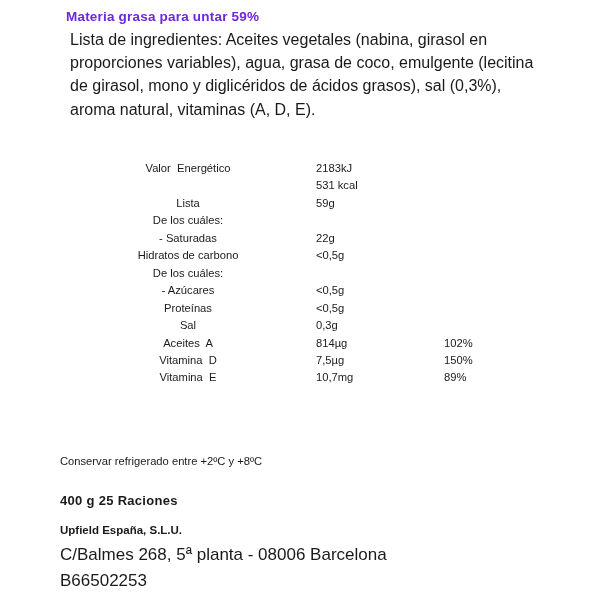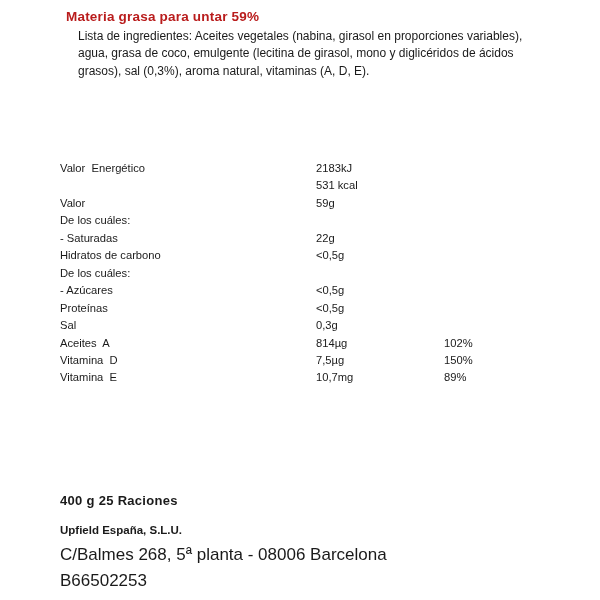--- a/index.html
+++ b/index.html
@@ -20,28 +20,28 @@
     left: 58px;
     top: 0;
     width: 488px;
     height: 600px;
   }
   .title {
     font-size: 13.5px;
     font-weight: bold;
     letter-spacing: 0.2px;
     margin: 9px 0 4px 8px;
-    color: #b91c1c;
+    color: #6d28d9;
   }
   .ingredients {
-    font-size: 12px;
+    font-size: 16px;
     line-height: 1.45;
     color: #1a1a1a;
     width: 470px;
-    margin-left: 20px;
+    margin-left: 12px;
     text-align: left;
   }
 
   .nutrition {
     position: absolute;
     top: 160px;
     left: 2px;
     width: 480px;
     font-size: 11.2px;
   }
@@ -50,20 +50,21 @@
     width: 100%;
   }
   table.nut td {
     padding: 1px 0;
     vertical-align: top;
     line-height: 1.38;
   }
   td.name {
     width: 240px;
     white-space: pre;
+    text-align: center;
   }
   td.val {
     width: 120px;
     text-align: left;
     white-space: pre;
   }
   td.pct {
     width: 90px;
     text-align: left;
     white-space: pre;
@@ -125,21 +126,21 @@
           <td class="name">Valor  Energético</td>
           <td class="val">2183kJ</td>
           <td class="pct"></td>
         </tr>
         <tr>
           <td class="name"></td>
           <td class="val">531 kcal</td>
           <td class="pct"></td>
         </tr>
         <tr>
-          <td class="name">Valor</td>
+          <td class="name">Lista</td>
           <td class="val">59g</td>
           <td class="pct"></td>
         </tr>
         <tr>
           <td class="name indent1">De los cuáles:</td>
           <td class="val"></td>
           <td class="pct"></td>
         </tr>
         <tr>
           <td class="name indent2">- Saturadas</td>
@@ -183,20 +184,21 @@
         </tr>
         <tr>
           <td class="name">Vitamina  E</td>
           <td class="val">10,7mg</td>
           <td class="pct">89%</td>
         </tr>
       </tbody>
     </table>
   </div>
 
+  <div class="storage">Conservar refrigerado entre +2ºC y +8ºC</div>
   <div class="weight">400 g   25 Raciones</div>
   <div class="company">Upfield España, S.L.U.</div>
   <div class="address">
     <div>C/Balmes 268, 5ª planta - 08006 Barcelona</div>
     <div>B66502253</div>
   </div>
 
 </div>
 
 </body></html>

